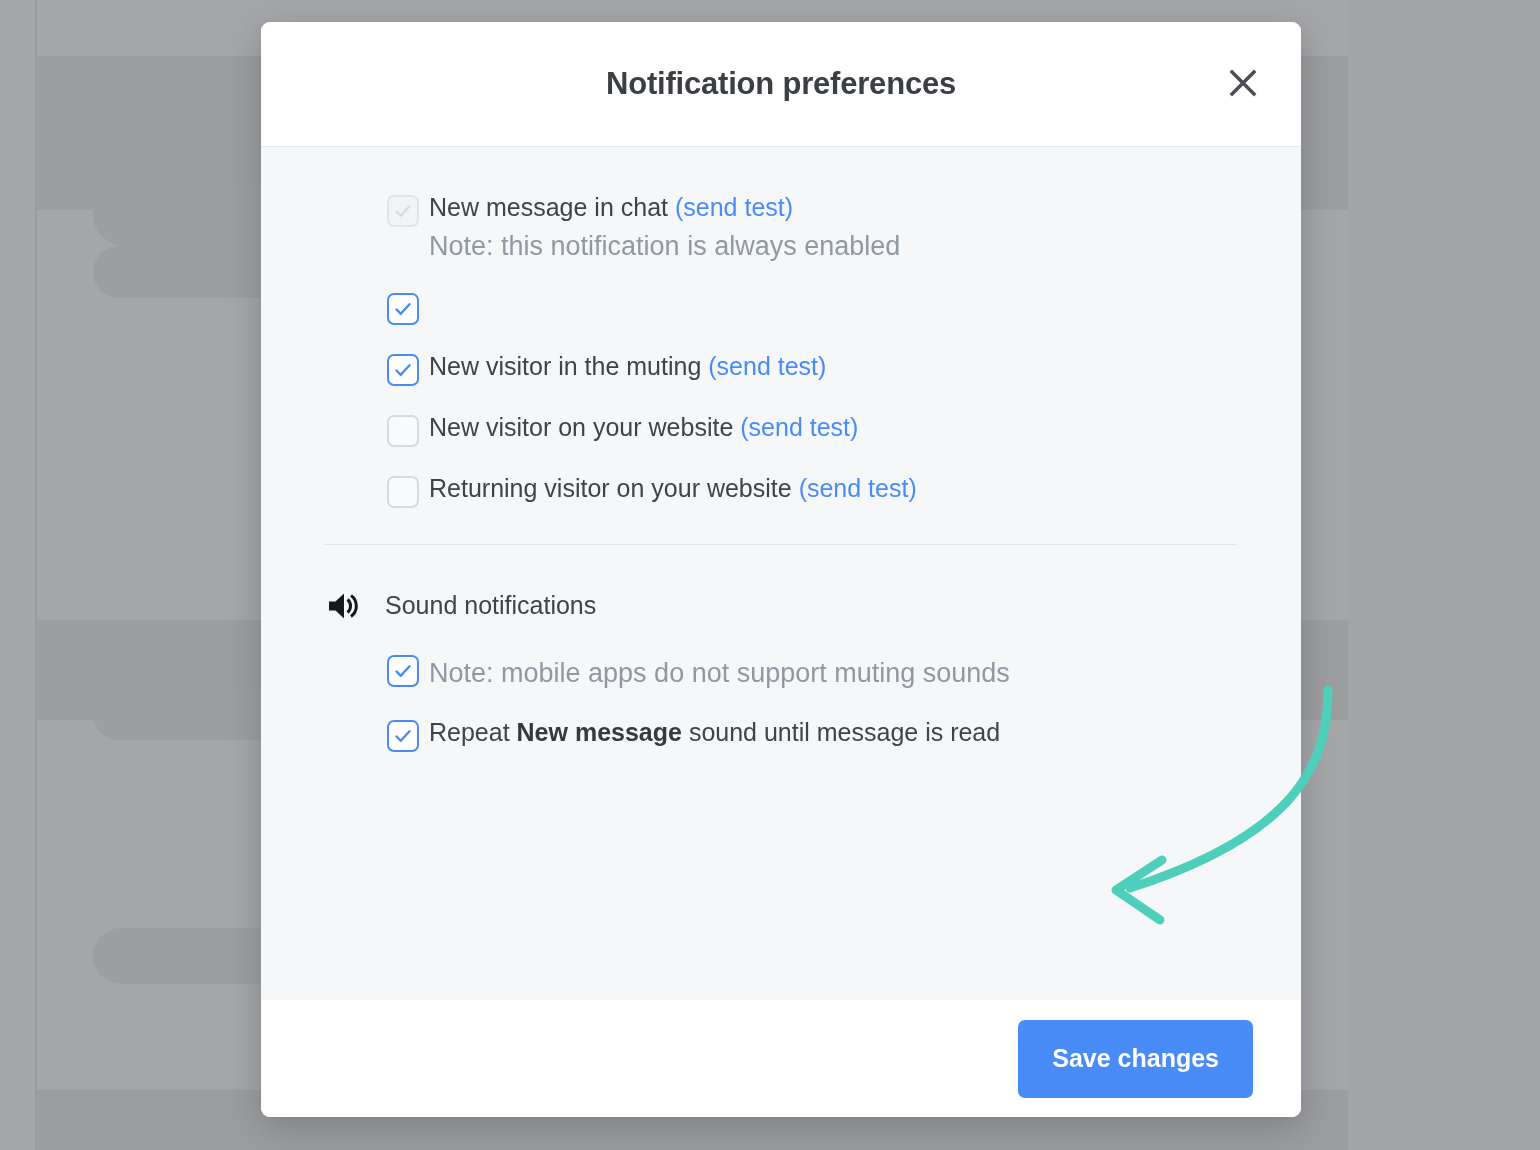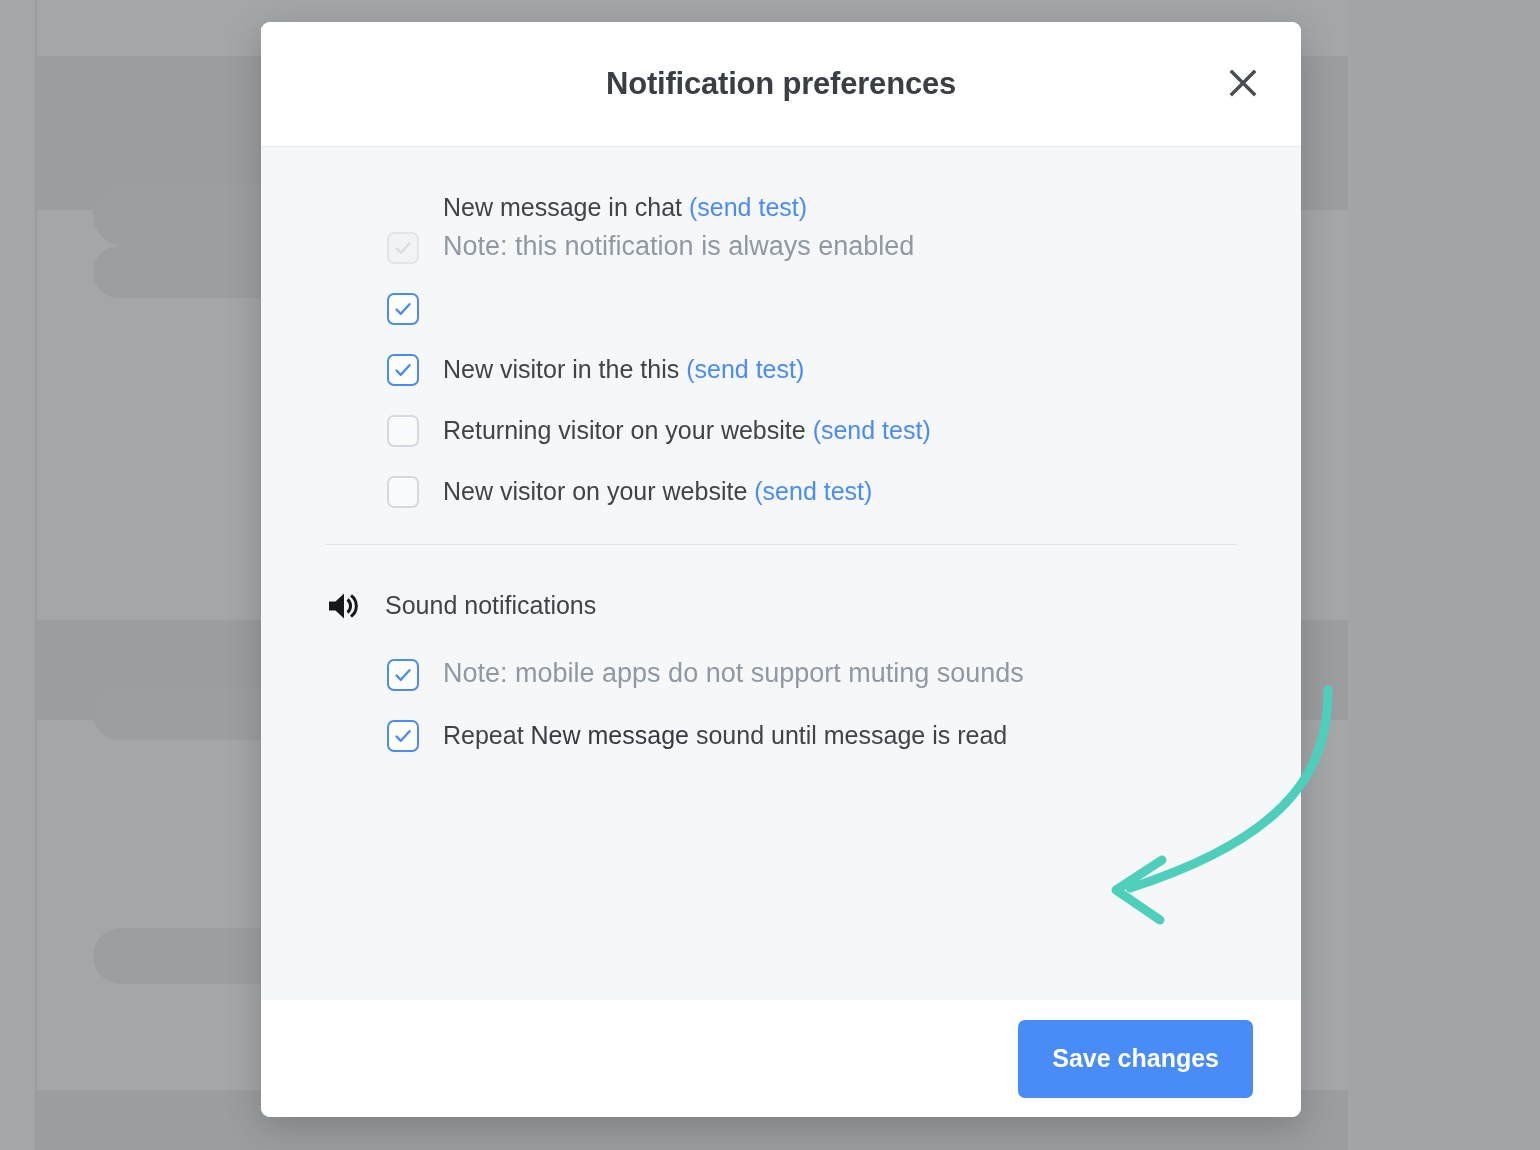--- a/index.html
+++ b/index.html
@@ -116,22 +116,22 @@
   }
   .section-title {
     font-size: 25px;
     color: #3f4449;
   }
 
   .opt-list { padding-left: 62px; }
 
   .opt-row {
     display: flex;
-    align-items: flex-end;
-    gap: 24px;
+    align-items: flex-start;
+    gap: 10px;
     margin-bottom: 25px;
   }
   .opt-row:last-child { margin-bottom: 0; }
 
   .cbox {
     flex: 0 0 auto;
     width: 32px;
     height: 32px;
     border-radius: 7px;
     box-sizing: border-box;
@@ -155,21 +155,21 @@
     background: #f1f3f5;
     cursor: default;
   }
   .cbox svg { display: block; }
 
   .opt-text {
     font-size: 25px;
     color: #3f4449;
     line-height: 1.3;
   }
-  .opt-text b { font-weight: normal; color: #343a40; }
+  .opt-text b { font-weight: bold; color: #343a40; }
   .sendtest {
     color: #4a8cf7;
     cursor: pointer;
   }
   .opt-note {
     font-size: 27px;
     color: #9099a2;
     margin-top: 5px;
     line-height: 1.3;
   }
@@ -271,33 +271,33 @@
                 </svg>
               </div>
             </div>
             <div class="opt-row">
               <div class="cbox checked">
                 <svg width="20" height="20" viewBox="0 0 20 20">
                   <path d="M3.5 10.5 L7.8 14.8 L16.5 5.2" fill="none" stroke="#4a8cf7" stroke-width="2.4" stroke-linecap="round" stroke-linejoin="round"></path>
                 </svg>
               </div>
               <div>
-                <div class="opt-text"><span>New visitor in the this</span> <span class="sendtest">(send test)</span></div>
+                <div class="opt-text"><span>New visitor in the muting</span> <span class="sendtest">(send test)</span></div>
               </div>
             </div>
             <div class="opt-row">
               <div class="cbox unchecked"></div>
               <div>
+                <div class="opt-text"><span>New visitor on your website</span> <span class="sendtest">(send test)</span></div>
+              </div>
+            </div>
+            <div class="opt-row">
+              <div class="cbox unchecked"></div>
+              <div>
                 <div class="opt-text"><span>Returning visitor on your website</span> <span class="sendtest">(send test)</span></div>
-              </div>
-            </div>
-            <div class="opt-row">
-              <div class="cbox unchecked"></div>
-              <div>
-                <div class="opt-text"><span>New visitor on your website</span> <span class="sendtest">(send test)</span></div>
               </div>
             </div>
           </div>
       </div>
 
       <div class="divider"></div>
 
       <div class="section">
         <div class="section-head">
           <span class="section-icon">

